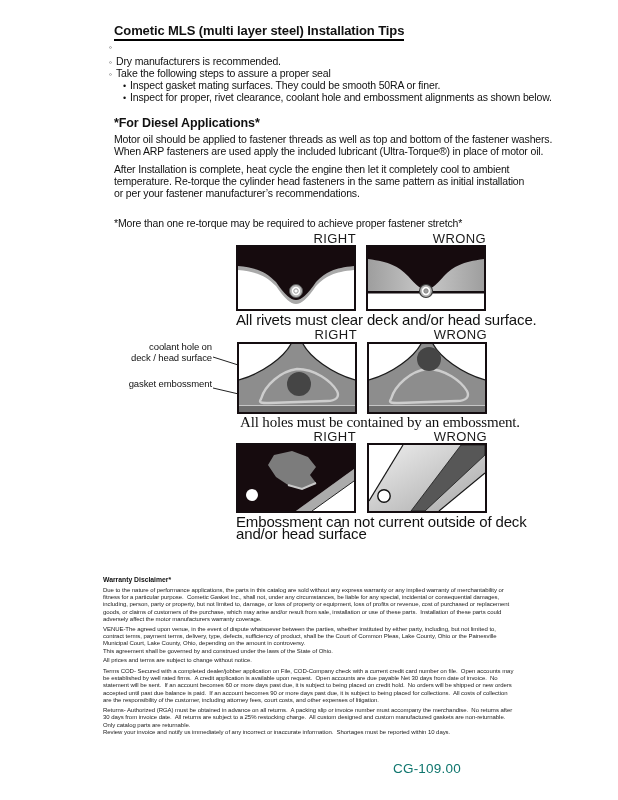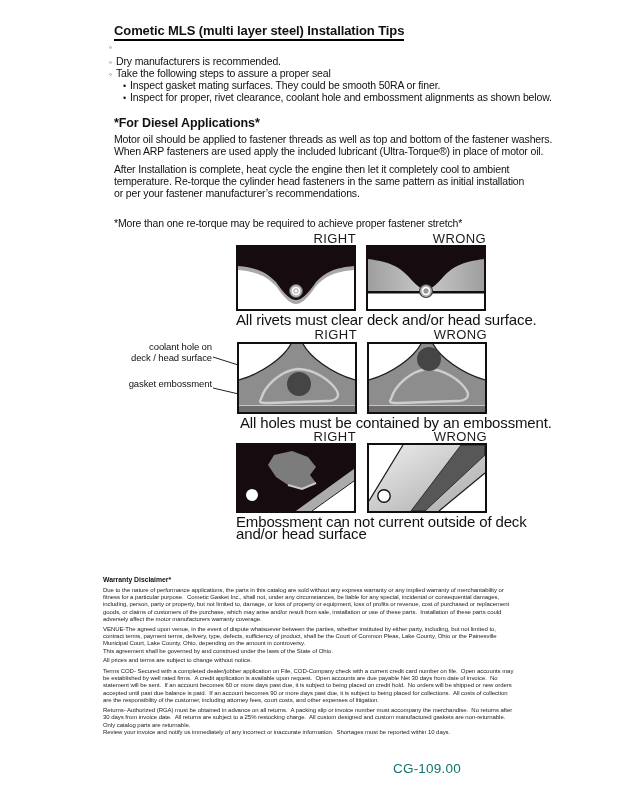--- a/index.html
+++ b/index.html
@@ -139,21 +139,21 @@
       <path d="M52,0 C45,13 24,29 0,36" fill="none" stroke="#1c1c1c" stroke-width="1.3"></path>
       <path d="M116,0 H64 C71,13 92,29 116,36 Z" fill="#ffffff"></path>
       <path d="M64,0 C71,13 92,29 116,36" fill="none" stroke="#1c1c1c" stroke-width="1.3"></path>
       <path d="M22,55 C26,41 42,27 58,25 C76,25 92,37 98,47 C101,53 97,57 88,57 L30,59 C23,59 19,59 22,55 Z" fill="none" stroke="#cdcdcd" stroke-width="2.4" stroke-linejoin="round"></path>
       <rect x="0" y="61" width="116" height="7" fill="#6e6e6e"></rect>
       <rect x="0" y="61" width="116" height="1" fill="#c6c6c6"></rect>
       <circle cx="60" cy="15" r="12" fill="#454545"></circle>
     </svg>
   </div>
 
-  <div class="abs caption" style="left:240px;top:417px;">All holes must be contained by an embossment.</div>
+  <div class="abs caption" style="left:240px;top:417px;font-family:Liberation Serif, serif;">All holes must be contained by an embossment.</div>
 
   <div class="abs rw-label" style="left:236px;top:429px;">RIGHT</div>
   <div class="abs rw-label" style="left:367px;top:429px;">WRONG</div>
 
   <div class="abs dbox" style="left:236px;top:443px;">
     <svg width="116" height="66" viewBox="0 0 116 66">
       <rect width="116" height="66" fill="#ffffff"></rect>
       <polygon points="116,24 116,36 74,66 58,66" fill="#ababab"></polygon>
       <line x1="116" y1="36" x2="74" y2="66" stroke="#222" stroke-width="1"></line>
       <polygon points="0,0 116,0 116,24 58,66 0,66" fill="#160b0e"></polygon>

